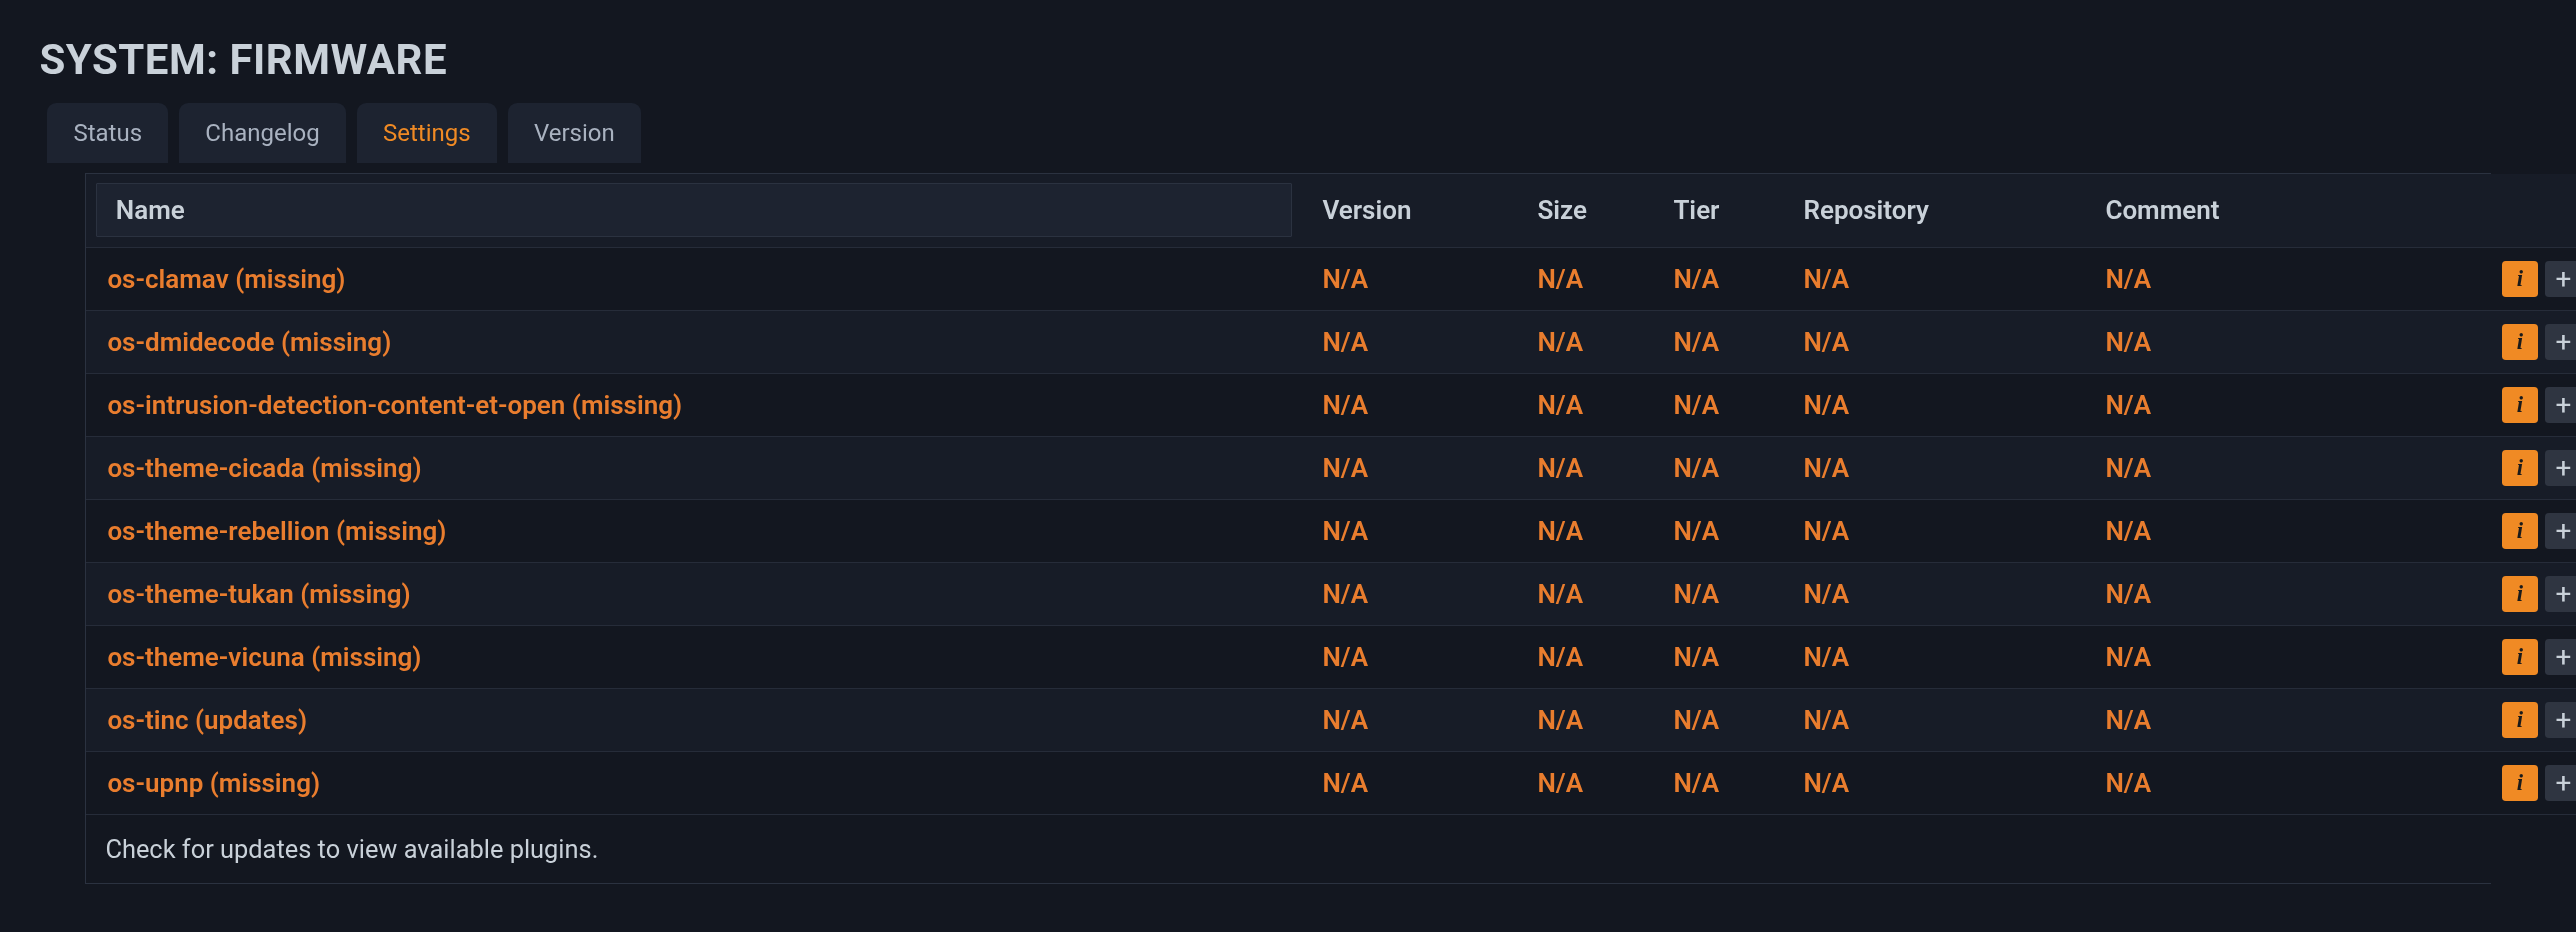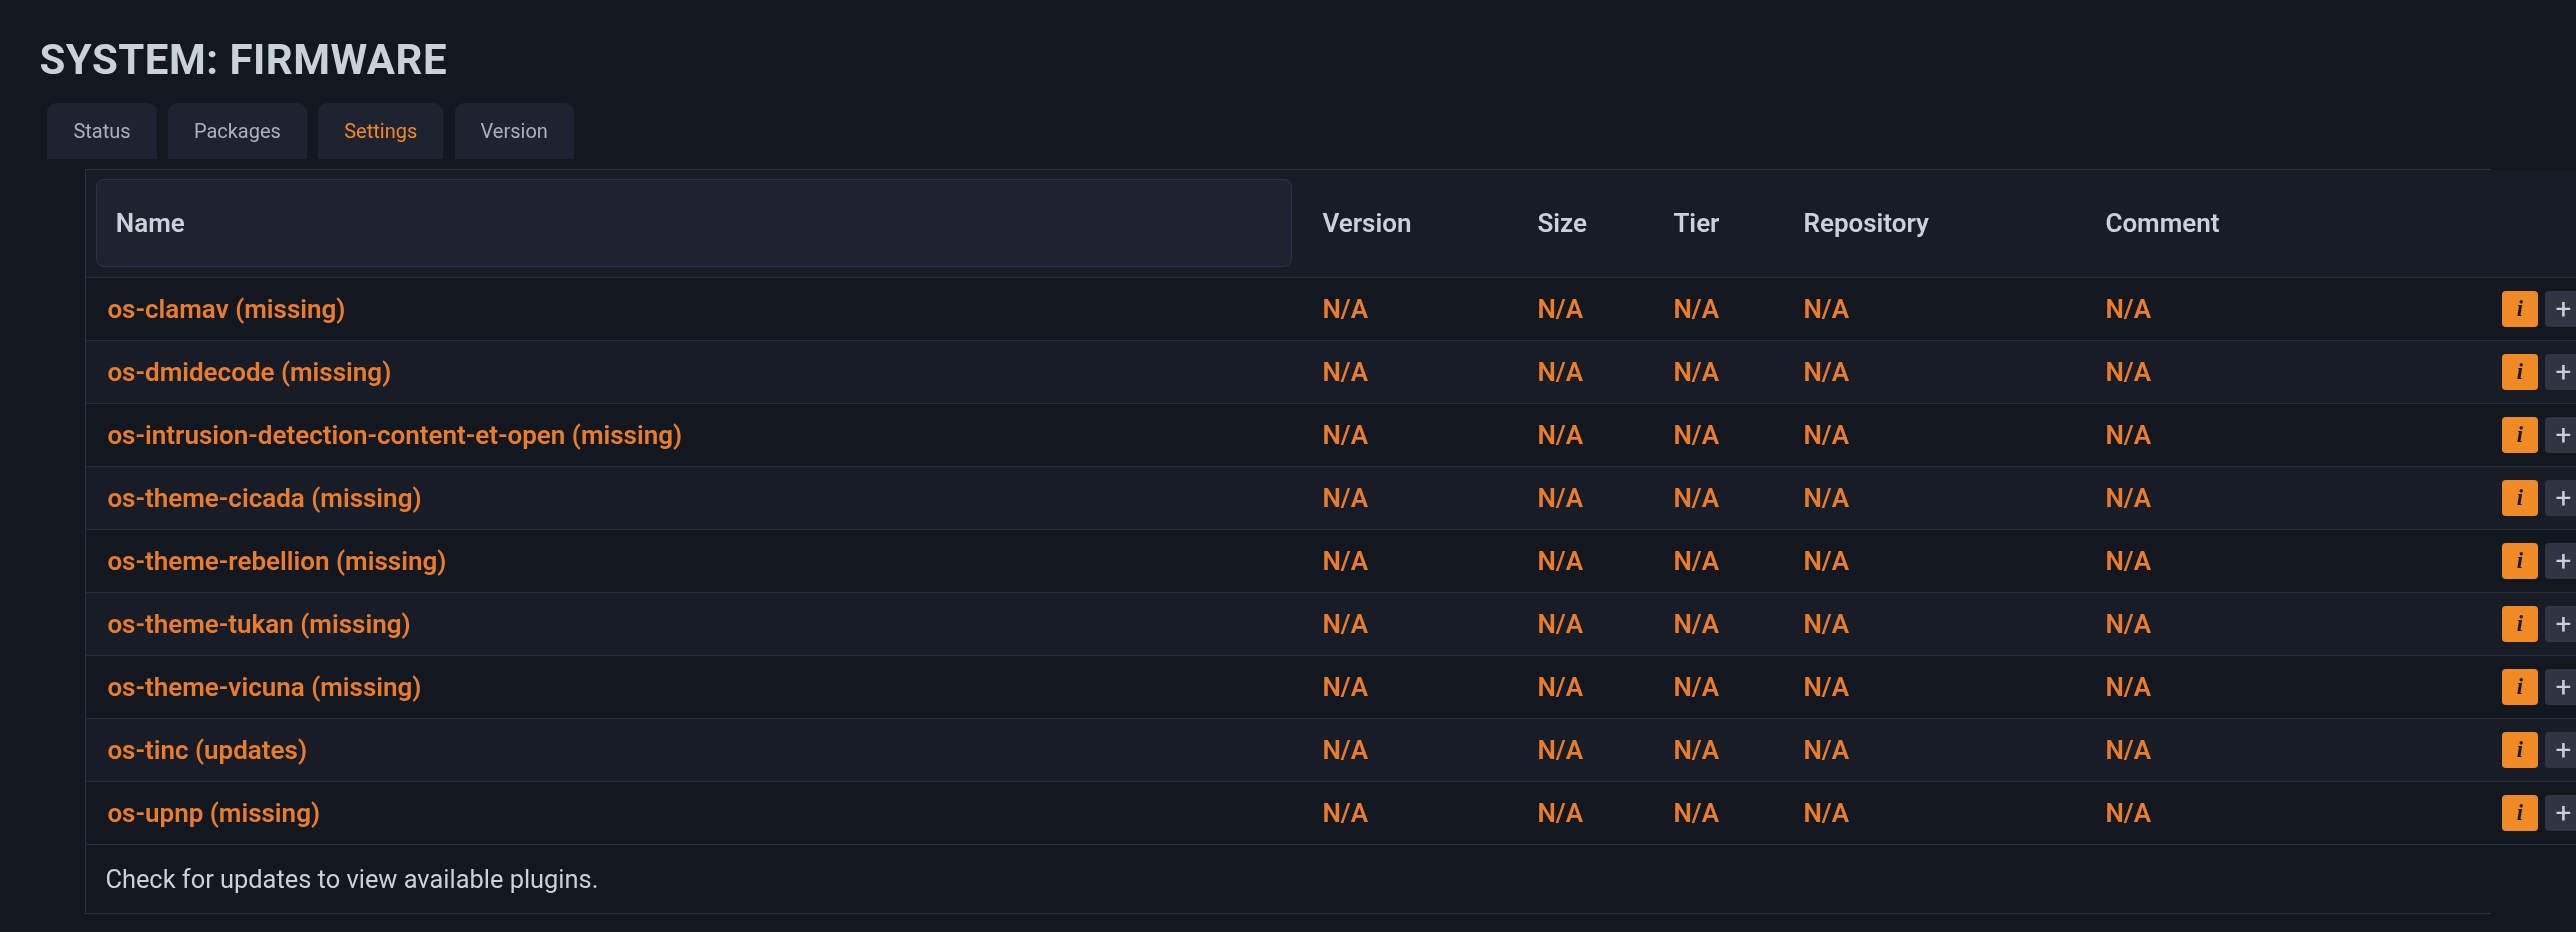--- a/index.html
+++ b/index.html
@@ -26,21 +26,21 @@
   }
   .tabs {
     display: flex;
     gap: 11.3px;
     margin-bottom: 9.4px;
   }
   .tab {
     background: #1d2330;
     border-radius: 9.4px 9.4px 0 0;
     padding: 16px 26px;
-    font-size: 20px;
+    font-size: 24px;
     color: #a9b2c0;
     cursor: pointer;
     display: flex;
     align-items: center;
     gap: 7.5px;
   }
   .tab.active {
     color: #f08a24;
   }
   .spinner {
@@ -80,22 +80,22 @@
     color: #c9d1d9;
     padding: 21px 21px;
     background: #171c27;
   }
   thead th.name-col-th {
     padding: 9.4px;
   }
   .name-header-box {
     border: 0.9px solid #2b3240;
     background: #1d2330;
-    padding: 28px 19px;
-    border-radius: 8px;
+    padding: 11px 19px;
+    border-radius: 1px;
     font-size: 26px;
     font-weight:600;
   }
   tbody td {
     padding: 13px 21px;
     font-size: 26px;
     color: #e97d2e;
     font-weight: 600;
     border-top: 0.9px solid #262c39;
   }
@@ -151,21 +151,21 @@
 
 <div class="page">
   <div class="title-bar">SYSTEM: FIRMWARE</div>
 
   <div class="tabs-outer">
     <div class="tabs">
       <div class="tab">
         <span>Status</span>
       </div>
       <div class="tab">
-        <span>Packages</span>
+        <span>Changelog</span>
       </div>
       <div class="tab active">
         <span>Settings</span>
       </div>
       <div class="tab">
         <span>Version</span>
       </div>
     </div>
 
     <div class="table-wrap">

